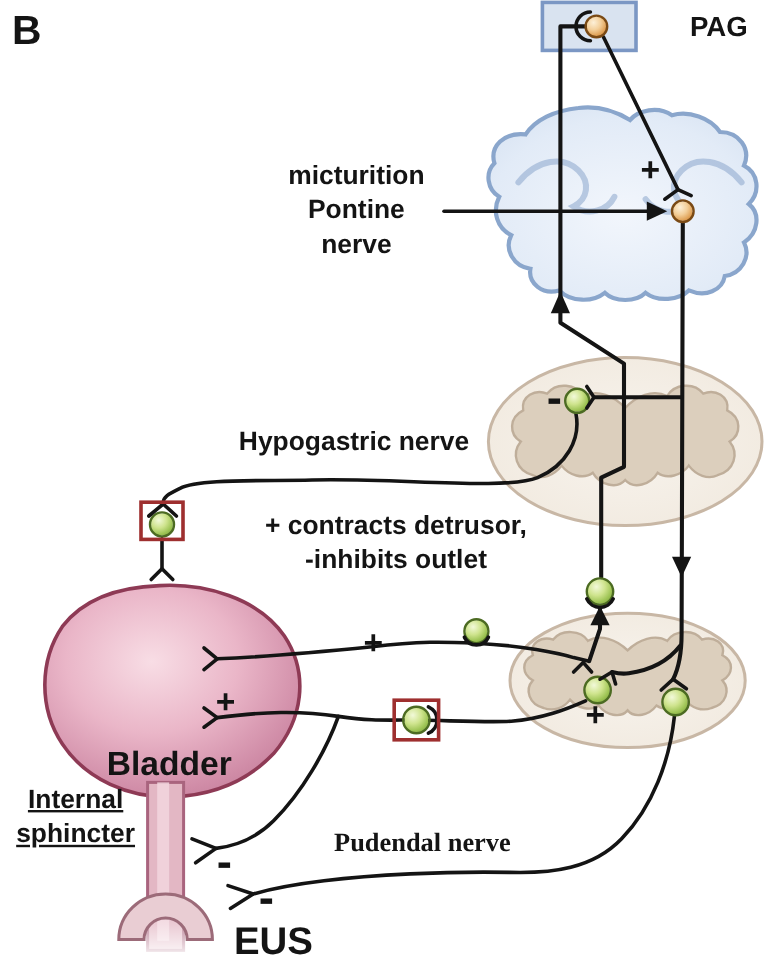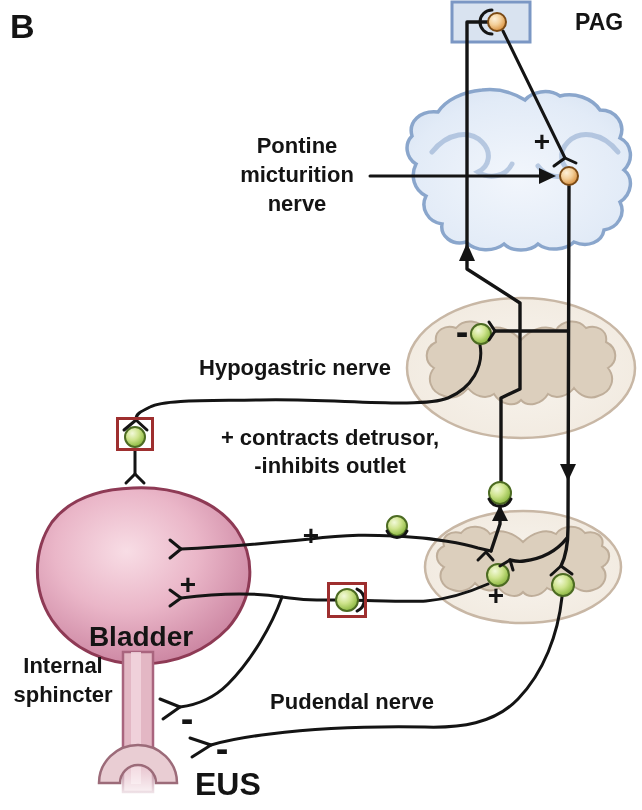--- a/index.html
+++ b/index.html
@@ -193,41 +193,41 @@
   </svg>
 
   <div class="redbox" style="left:116px;top:417px;width:38px;height:34px;"></div>
   <div class="redbox" style="left:327px;top:582px;width:40px;height:36px;"></div>
 
   <div class="label" style="left:10px;top:4px;font-size:34px;">B</div>
 
   <div class="label" style="left:543px;top:8px;font-size:23px;margin-left:32px;">PAG</div>
 
   <div class="label center" style="left:222px;top:131px;width:150px;font-size:22px;line-height:29px;">
+    <div>micturition</div>
     <div>Pontine</div>
-    <div>micturition</div>
     <div>nerve</div>
   </div>
 
   <div class="label center" style="left:180px;top:354px;width:230px;font-size:22px;">Hypogastric nerve</div>
 
   <div class="label center" style="left:207px;top:424px;width:246px;font-size:22px;line-height:28px;">
     <div>+ contracts detrusor,</div>
     <div>-inhibits outlet</div>
   </div>
 
 
   <div class="label center" style="left:86px;top:619px;width:110px;font-size:28px;">Bladder</div>
 
-  <div class="label center" style="left:0px;top:651px;width:126px;font-size:22px;line-height:29px;">
+  <div class="label center" style="left:0px;top:651px;width:126px;font-size:22px;line-height:29px;text-decoration:underline;">
     <div>Internal</div>
     <div>sphincter</div>
   </div>
 
-  <div class="label center" style="left:256px;top:688px;width:192px;font-size:22px;">Pudendal nerve</div>
+  <div class="label center" style="left:256px;top:688px;width:192px;font-size:22px;font-family:Liberation Serif, serif;">Pudendal nerve</div>
 
   <div class="label center" style="left:195px;top:764px;width:65px;font-size:32px;">EUS</div>
 
   <div class="sign" style="left:529px;top:128px;font-size:28px;">+</div>
   <div class="sign" style="left:449px;top:313px;font-size:38px;">-</div>
   <div class="sign" style="left:298px;top:522px;font-size:28px;">+</div>
   <div class="sign" style="left:175px;top:571px;font-size:28px;">+</div>
   <div class="sign" style="left:483px;top:582px;font-size:28px;">+</div>
   <div class="sign" style="left:174px;top:700px;font-size:38px;">-</div>
   <div class="sign" style="left:209px;top:730px;font-size:38px;">-</div>

